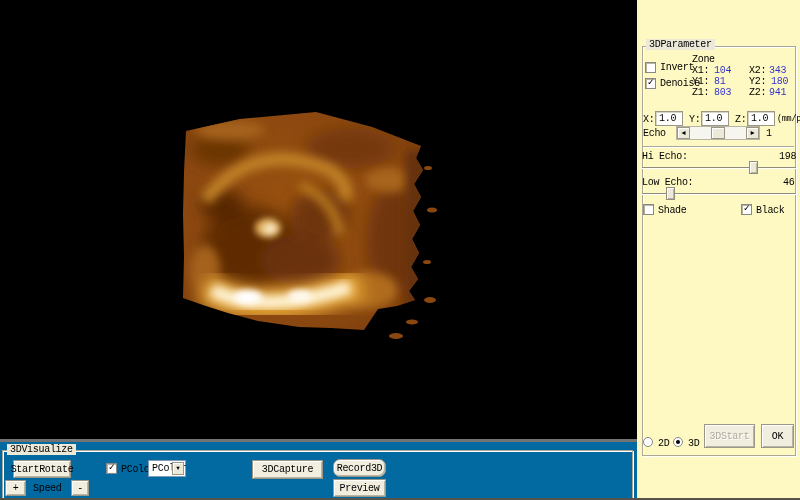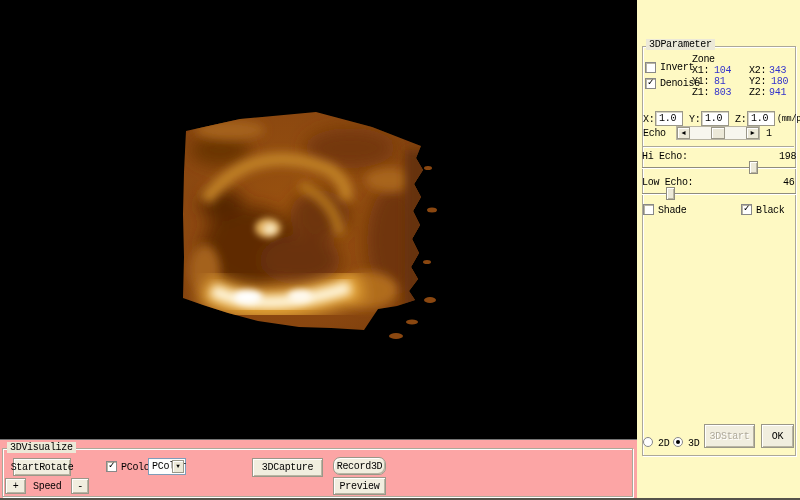--- a/index.html
+++ b/index.html
@@ -43,21 +43,21 @@
                     border:1px solid #9a9788; box-shadow:inset 1px 1px 0 #fff; font-size:6px;
                     display:flex; align-items:center; justify-content:center; }
 
   
   #right-panel { position:absolute; left:637px; top:0; width:163px; height:500px; background:#fef9c3; }
   #param-group { left:5px; top:46px; width:154px; height:410px; }
   .pg { position:absolute; left:5px; top:46px; width:154px; height:410px; } 
   .separator { position:absolute; left:1px; width:151px; height:2px; border-top:1px solid #ACA899; border-bottom:1px solid #fff; }
 
   
-  #bottom-bar { position:absolute; left:0; top:439px; width:637px; height:61px; background:#fca5a5; border-top:1px solid #737373; }
+  #bottom-bar { position:absolute; left:0; top:439px; width:637px; height:61px; background:#0369a1; border-top:3px solid #737373; }
   #vis-group { left:2px; top:8px; width:631px; height:49px; }
 </style>
 </head>
 <body>
 
 <div id="window">
 
   <div id="viewport">
     <svg width="637" height="439" viewBox="0 0 637 439">
       <defs>

